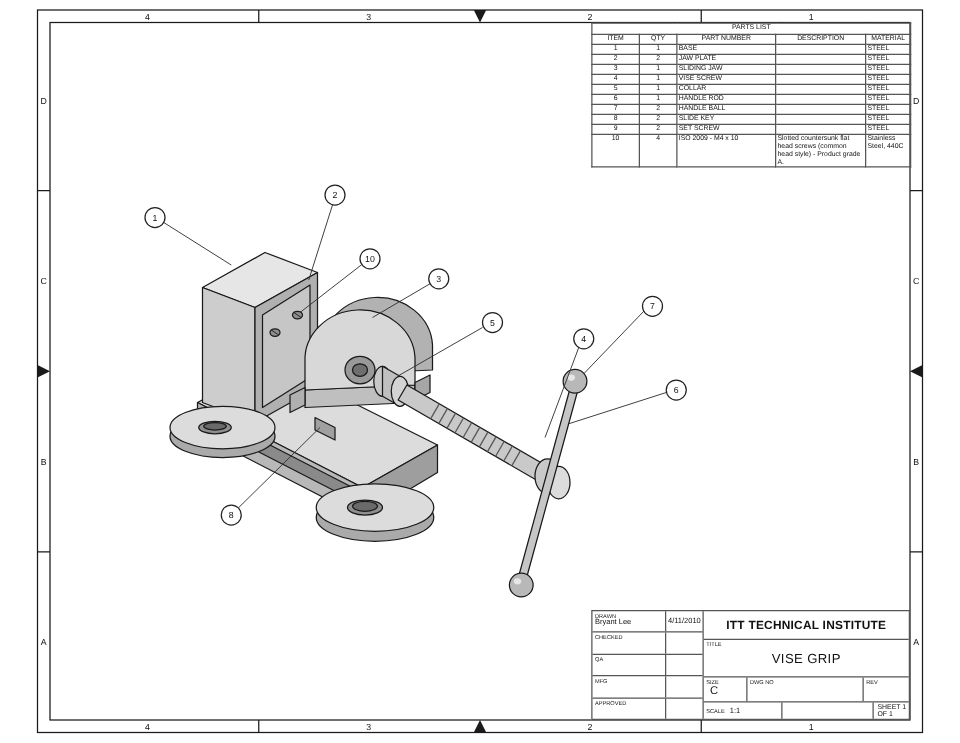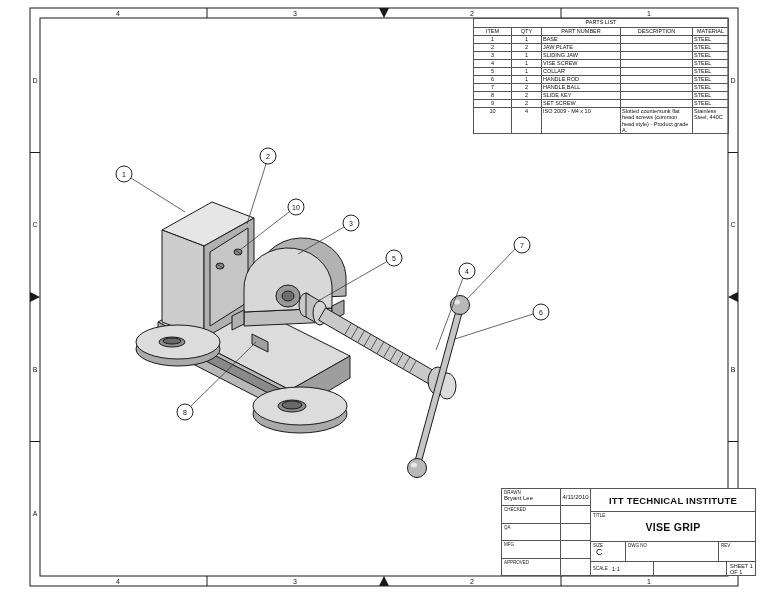--- a/index.html
+++ b/index.html
@@ -21,34 +21,34 @@
     font-weight:normal; overflow:hidden; white-space:nowrap; vertical-align:top;
   }
   table.parts .pl-title { text-align:center; height:8px; }
   table.parts th { text-align:center; }
   table.parts td.c { text-align:center; }
   table.parts tr.wrap td { white-space:normal; height:auto; }
 
   
   .title-block {
     position:absolute; left:473px; top:488px; width:255px; height:88px;
-    box-sizing:border-box; border:1px solid #555; display:flex; background:#fff;margin-left:28px;
+    box-sizing:border-box; border:1px solid #555; display:flex; background:#fff;
   }
   .tb-left { width:88px; display:flex; flex-direction:column; border-right:1px solid #555; }
   .tb-row { flex:1; display:flex; border-bottom:1px solid #555; }
   .tb-row:last-child { border-bottom:none; }
   .tb-name { width:54px; border-right:1px solid #555; padding:1px 2px; overflow:hidden; }
   .tb-label { font-size:4.5px; color:#222; }
   .tb-val { font-size:6px; }
   .tb-date { flex:1; display:flex; align-items:center; justify-content:center; font-size:6px; }
   .tb-right { flex:1; display:flex; flex-direction:column; }
   .tb-company { height:22px; border-bottom:1px solid #555; display:flex; align-items:center; justify-content:center; font-size:9.5px; font-weight:600; letter-spacing:0.2px; }
   .tb-title-area { height:29px; border-bottom:1px solid #555; position:relative; display:flex; align-items:center; justify-content:center; }
   .tb-title-label { position:absolute; left:2px; top:1px; }
-  .tb-title-text { font-size:10.5px; font-weight:700; letter-spacing:0.3px; }
+  .tb-title-text { font-size:10.5px; font-weight:400; letter-spacing:0.3px; }
   .tb-brow1 { height:19px; display:flex; border-bottom:1px solid #555; }
   .size-cell { width:30px; border-right:1px solid #555; padding:1px 2px; }
   .size-val { font-size:9px; line-height:1; padding-left:3px; }
   .dwg-cell { flex:1; border-right:1px solid #555; padding:1px 2px; }
   .rev-cell { width:32px; padding:1px 2px; }
   .tb-brow2 { flex:1; display:flex; align-items:stretch; }
   .scale-cell { width:58px; border-right:1px solid #555; display:flex; align-items:center; gap:4px; padding:0 2px; }
   .scale-val { font-size:6px; }
   .tb-spacer { width:72px; border-right:1px solid #555; }
   .sheet-cell { flex:1; display:flex; align-items:center; padding-left:3px; font-size:5.5px; }

